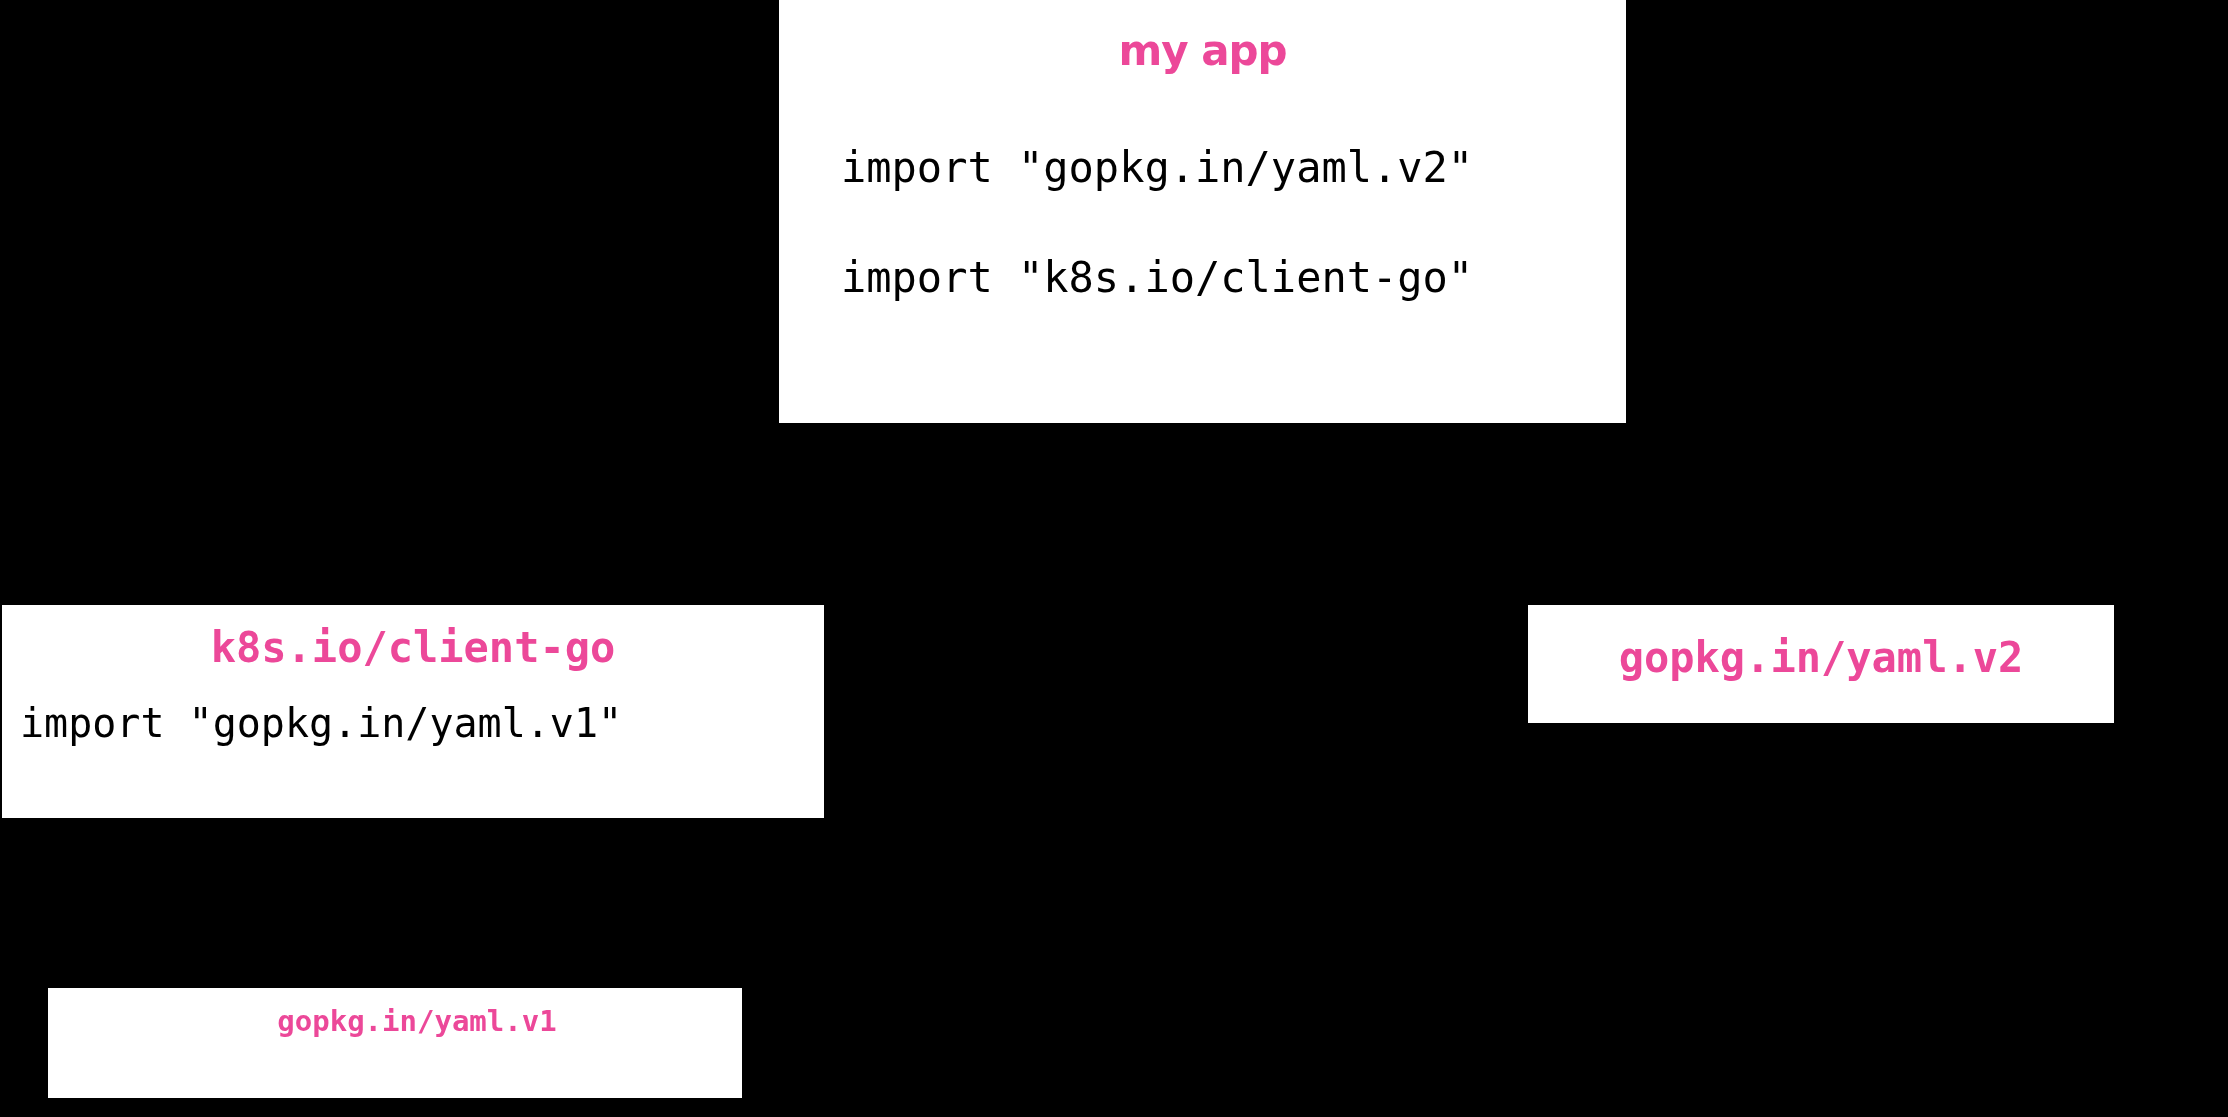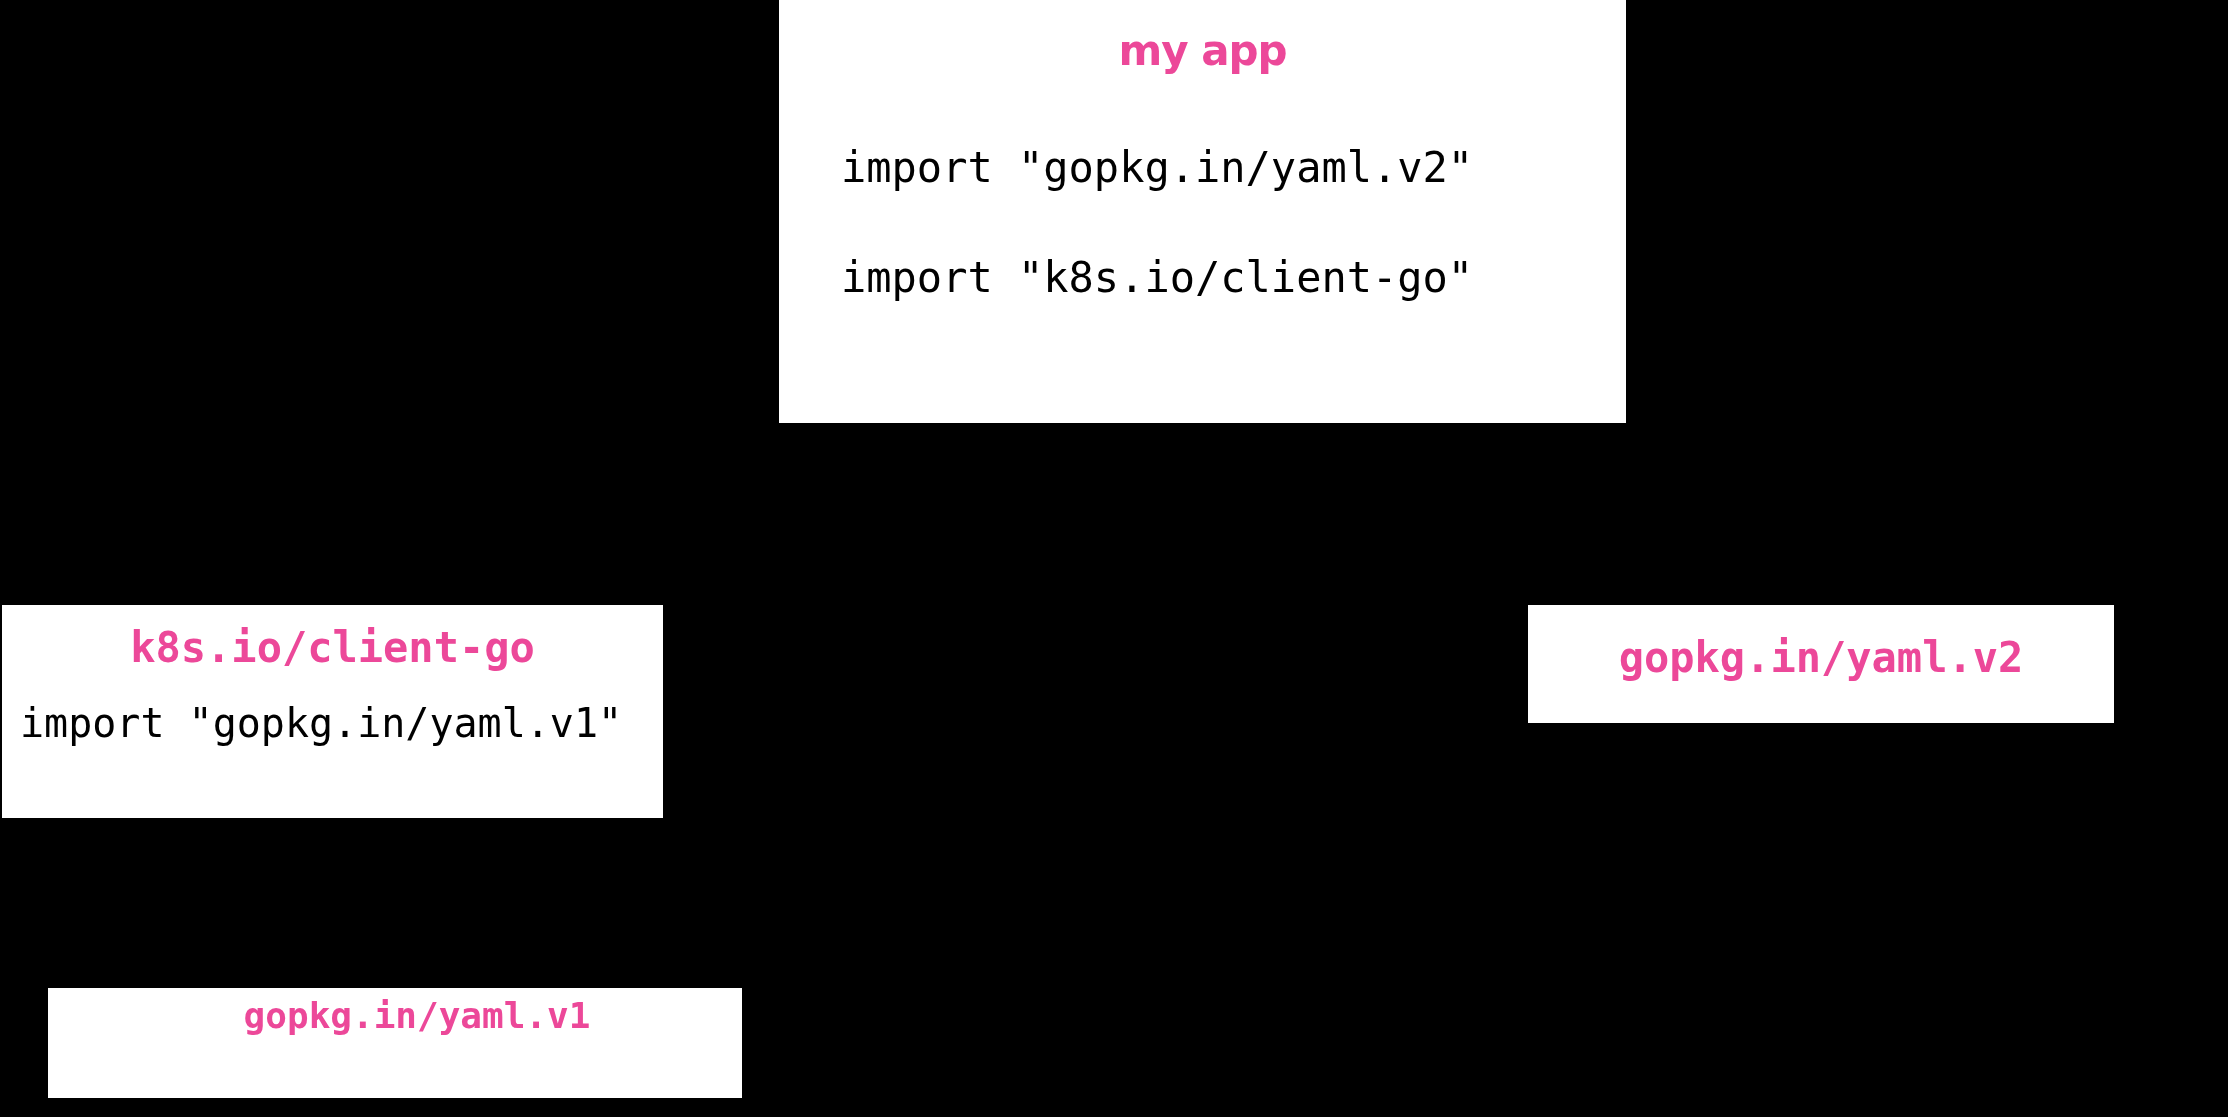--- a/index.html
+++ b/index.html
@@ -60,21 +60,21 @@
   }
   #node-myapp .import-line {
     font-size: 42px;
     line-height: 110px;
   }
 
   
   #node-clientgo {
     left: 2px;
     top: 605px;
-    width: 661px;
+    width: 822px;
     height: 213px;
   }
   #node-clientgo .node-title {
     font-size: 42px;
     margin-top: 18px;
   }
   #node-clientgo .import-line {
     display: block;
     font-size: 40px;
     margin-top: 28px;
@@ -94,22 +94,22 @@
   }
 
   
   #node-yamlv1 {
     left: 48px;
     top: 988px;
     width: 694px;
     height: 110px;
   }
   #node-yamlv1 .node-title {
-    font-size: 36px;
-    margin-top: 7px;
+    font-size: 29px;
+    margin-top: 16px;
     padding-left: 44px;
   }
 
   
   #edges {
     position: absolute;
     left: 0;
     top: 0;
     width: 2228px;
     height: 1117px;

